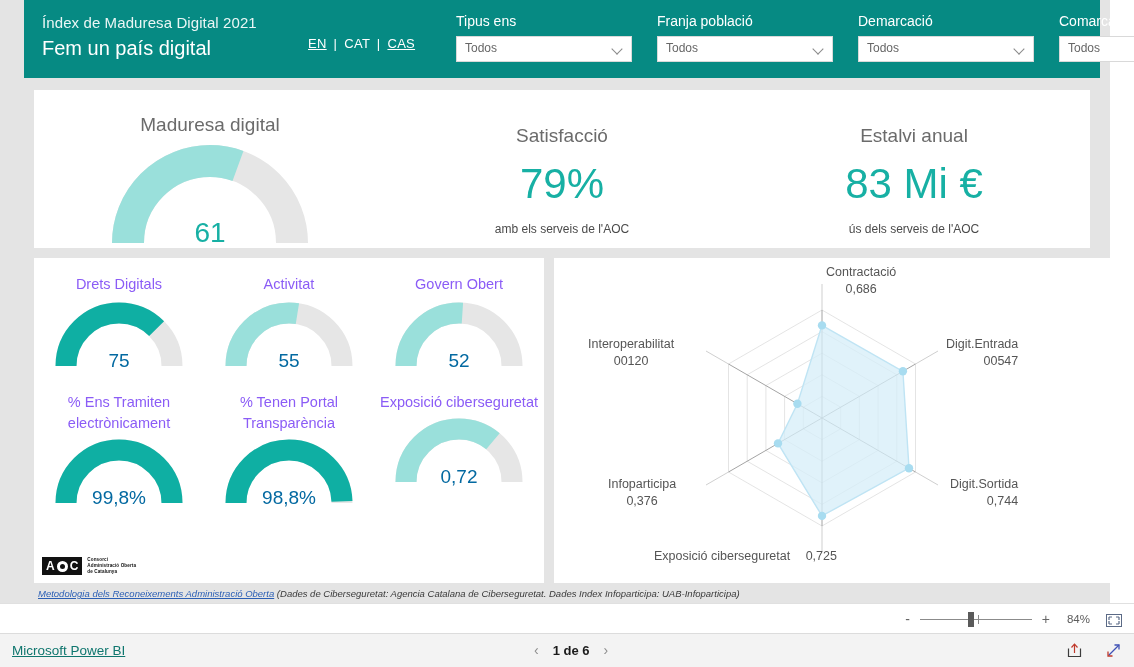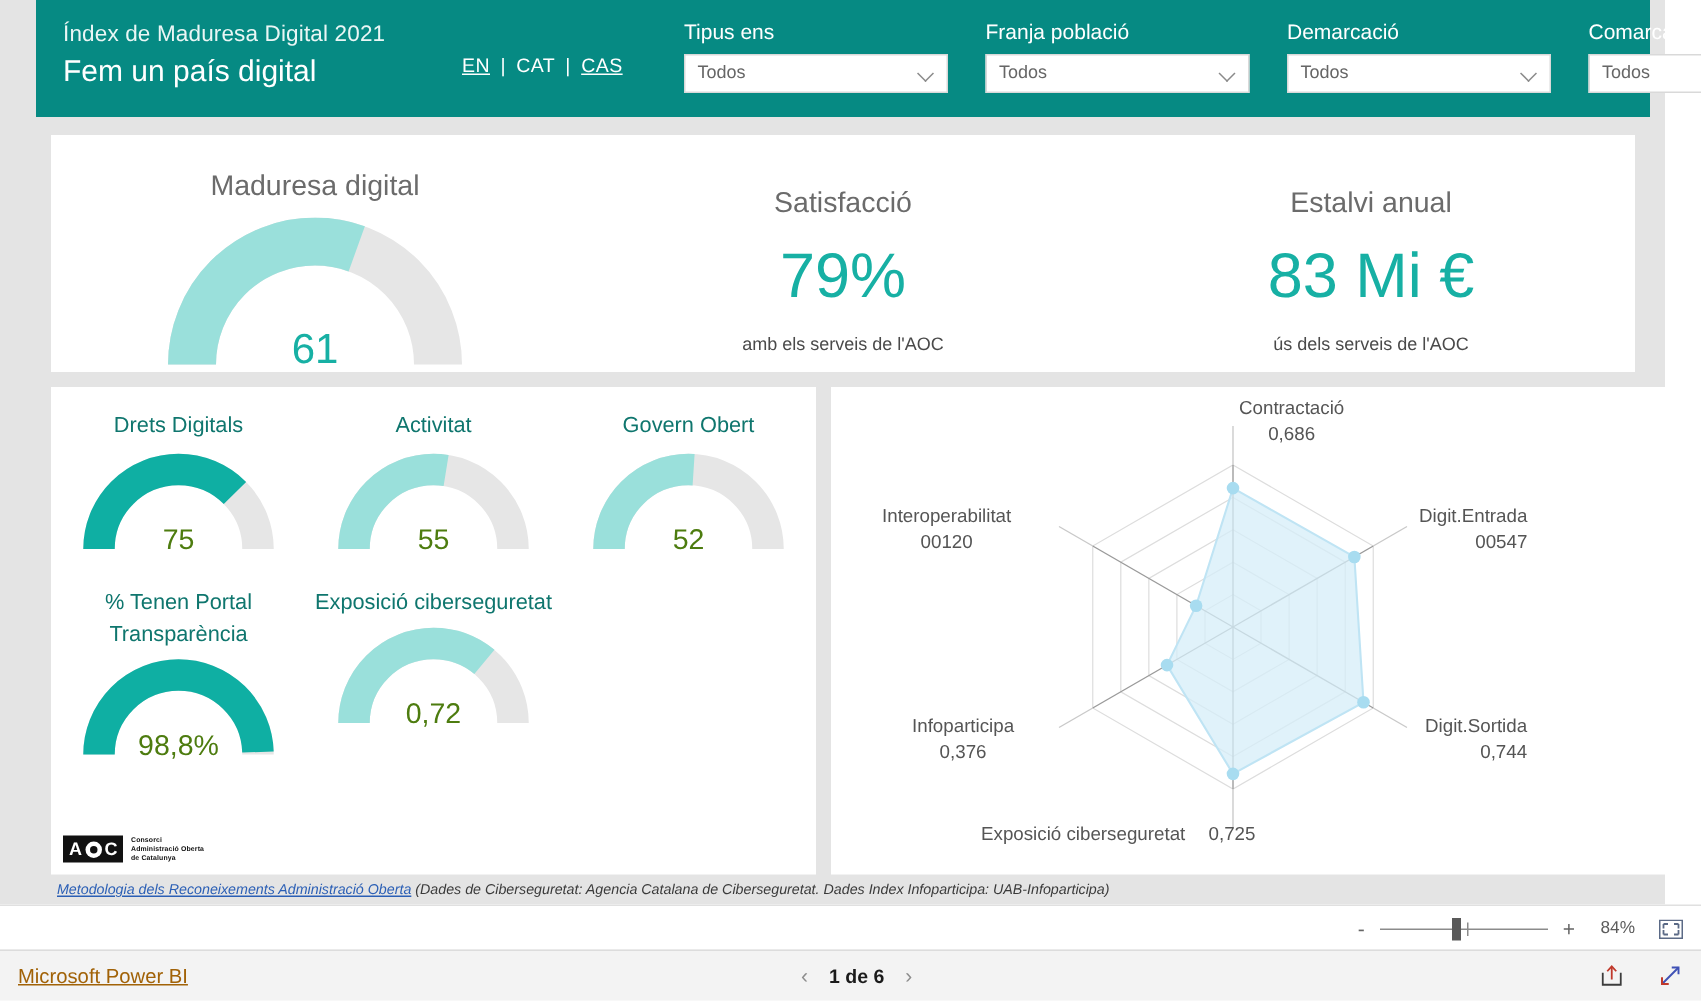--- a/index.html
+++ b/index.html
@@ -78,38 +78,38 @@
     font-size: 42px; color: #17b0a4; line-height: 52px; margin-top: 10px;
     font-weight: 400;
   }
   .kpi-note { font-size: 12px; color: #4a4a4a; margin-top: 12px; }
 
   
   .gauge { position: relative; margin: 0 auto; }
   .gauge svg { display: block; }
   .gauge-val {
     position: absolute; left: 0; right: 0; bottom: 0;
-    text-align: center; color: #4d7c0f; font-weight: 400;
+    text-align: center; color: #0369a1; font-weight: 400;
   }
 
   .gauge-lg { width: 196px; height: 102px; margin-top: 8px; }
   .gauge-lg .gauge-val { font-size: 28px; bottom: -2px; color:#17b0a4; }
 
   .gauge-sm { width: 132px; height: 68px; }
   .gauge-sm .gauge-val { font-size: 19px; bottom: -3px; }
 
   
   .grid6 {
     position: absolute; left: 0; top: 16px; width: 100%;
     display: grid; grid-template-columns: repeat(3, 1fr);
     grid-template-rows: 118px 140px; row-gap: 0;
   }
   .g-cell { text-align: center; position: relative; }
   .g-title {
-    font-size: 14.5px; color: #0f766e; line-height: 21px; margin-bottom: 6px;
+    font-size: 14.5px; color: #8b5cf6; line-height: 21px; margin-bottom: 6px;
     padding: 0 4px;
   }
   .g-title.two { margin-bottom: 4px; }
 
   
   .aoc {
     position: absolute; left: 8px; bottom: 8px;
     display: flex; align-items: center; gap: 5px;
   }
   .aoc-mark {
@@ -175,21 +175,21 @@
     width: 16px; height: 13px; position: relative; margin-left: 6px;
   }
 
   
   .statusbar {
     position: absolute; left: 0; top: 633px; width: 1134px; height: 34px;
     background: #f3f3f3; border-top: 1px solid #dcdcdc;
   }
   .pbi-link {
     position: absolute; left: 12px; top: 9px; font-size: 13.5px;
-    color: #a16207; text-decoration: underline;
+    color: #0f766e; text-decoration: underline;
   }
   .pager {
     position: absolute; left: 534px; top: 8px; display: flex;
     align-items: center; gap: 14px;
   }
   .pager .arrow { font-size: 14px; color: #8d8d8d; line-height: 16px; }
   .pager .pagetext { font-size: 13px; color: #1b1b1b; font-weight: 700; }
   .status-icons {
     position: absolute; right: 12px; top: 8px; display: flex;
     align-items: center; gap: 22px;
@@ -307,20 +307,30 @@
           <div class="g-title">Govern Obert</div>
           <div class="gauge gauge-sm">
             <svg width="132" height="68" viewBox="0 0 132 68">
               <path d="M13 65 A53 53 0 0 1 119 65" fill="none" stroke="#e6e6e6" stroke-width="21"></path>
               <path class="sm-arc" d="M13 65 A53 53 0 0 1 119 65" fill="none" stroke="#9ae0db" stroke-width="21" stroke-dasharray="166.5277099609375" stroke-dashoffset="79.93330078125"></path>
             </svg>
             <div class="gauge-val">52</div>
           </div>
         </div>
 
+        <div class="g-cell">
+          <div class="g-title two">% Ens Tramiten electrònicament</div>
+          <div class="gauge gauge-sm">
+            <svg width="132" height="68" viewBox="0 0 132 68">
+              <path d="M13 65 A53 53 0 0 1 119 65" fill="none" stroke="#e6e6e6" stroke-width="21"></path>
+              <path class="sm-arc" d="M13 65 A53 53 0 0 1 119 65" fill="none" stroke="#0fafa3" stroke-width="21" stroke-dasharray="166.5277099609375" stroke-dashoffset="0.3330554199218753"></path>
+            </svg>
+            <div class="gauge-val">99,8%</div>
+          </div>
+        </div>
 
         <div class="g-cell">
           <div class="g-title two">% Tenen Portal Transparència</div>
           <div class="gauge gauge-sm">
             <svg width="132" height="68" viewBox="0 0 132 68">
               <path d="M13 65 A53 53 0 0 1 119 65" fill="none" stroke="#e6e6e6" stroke-width="21"></path>
               <path class="sm-arc" d="M13 65 A53 53 0 0 1 119 65" fill="none" stroke="#0fafa3" stroke-width="21" stroke-dasharray="166.5277099609375" stroke-dashoffset="1.9983325195312518"></path>
             </svg>
             <div class="gauge-val">98,8%</div>
           </div>

